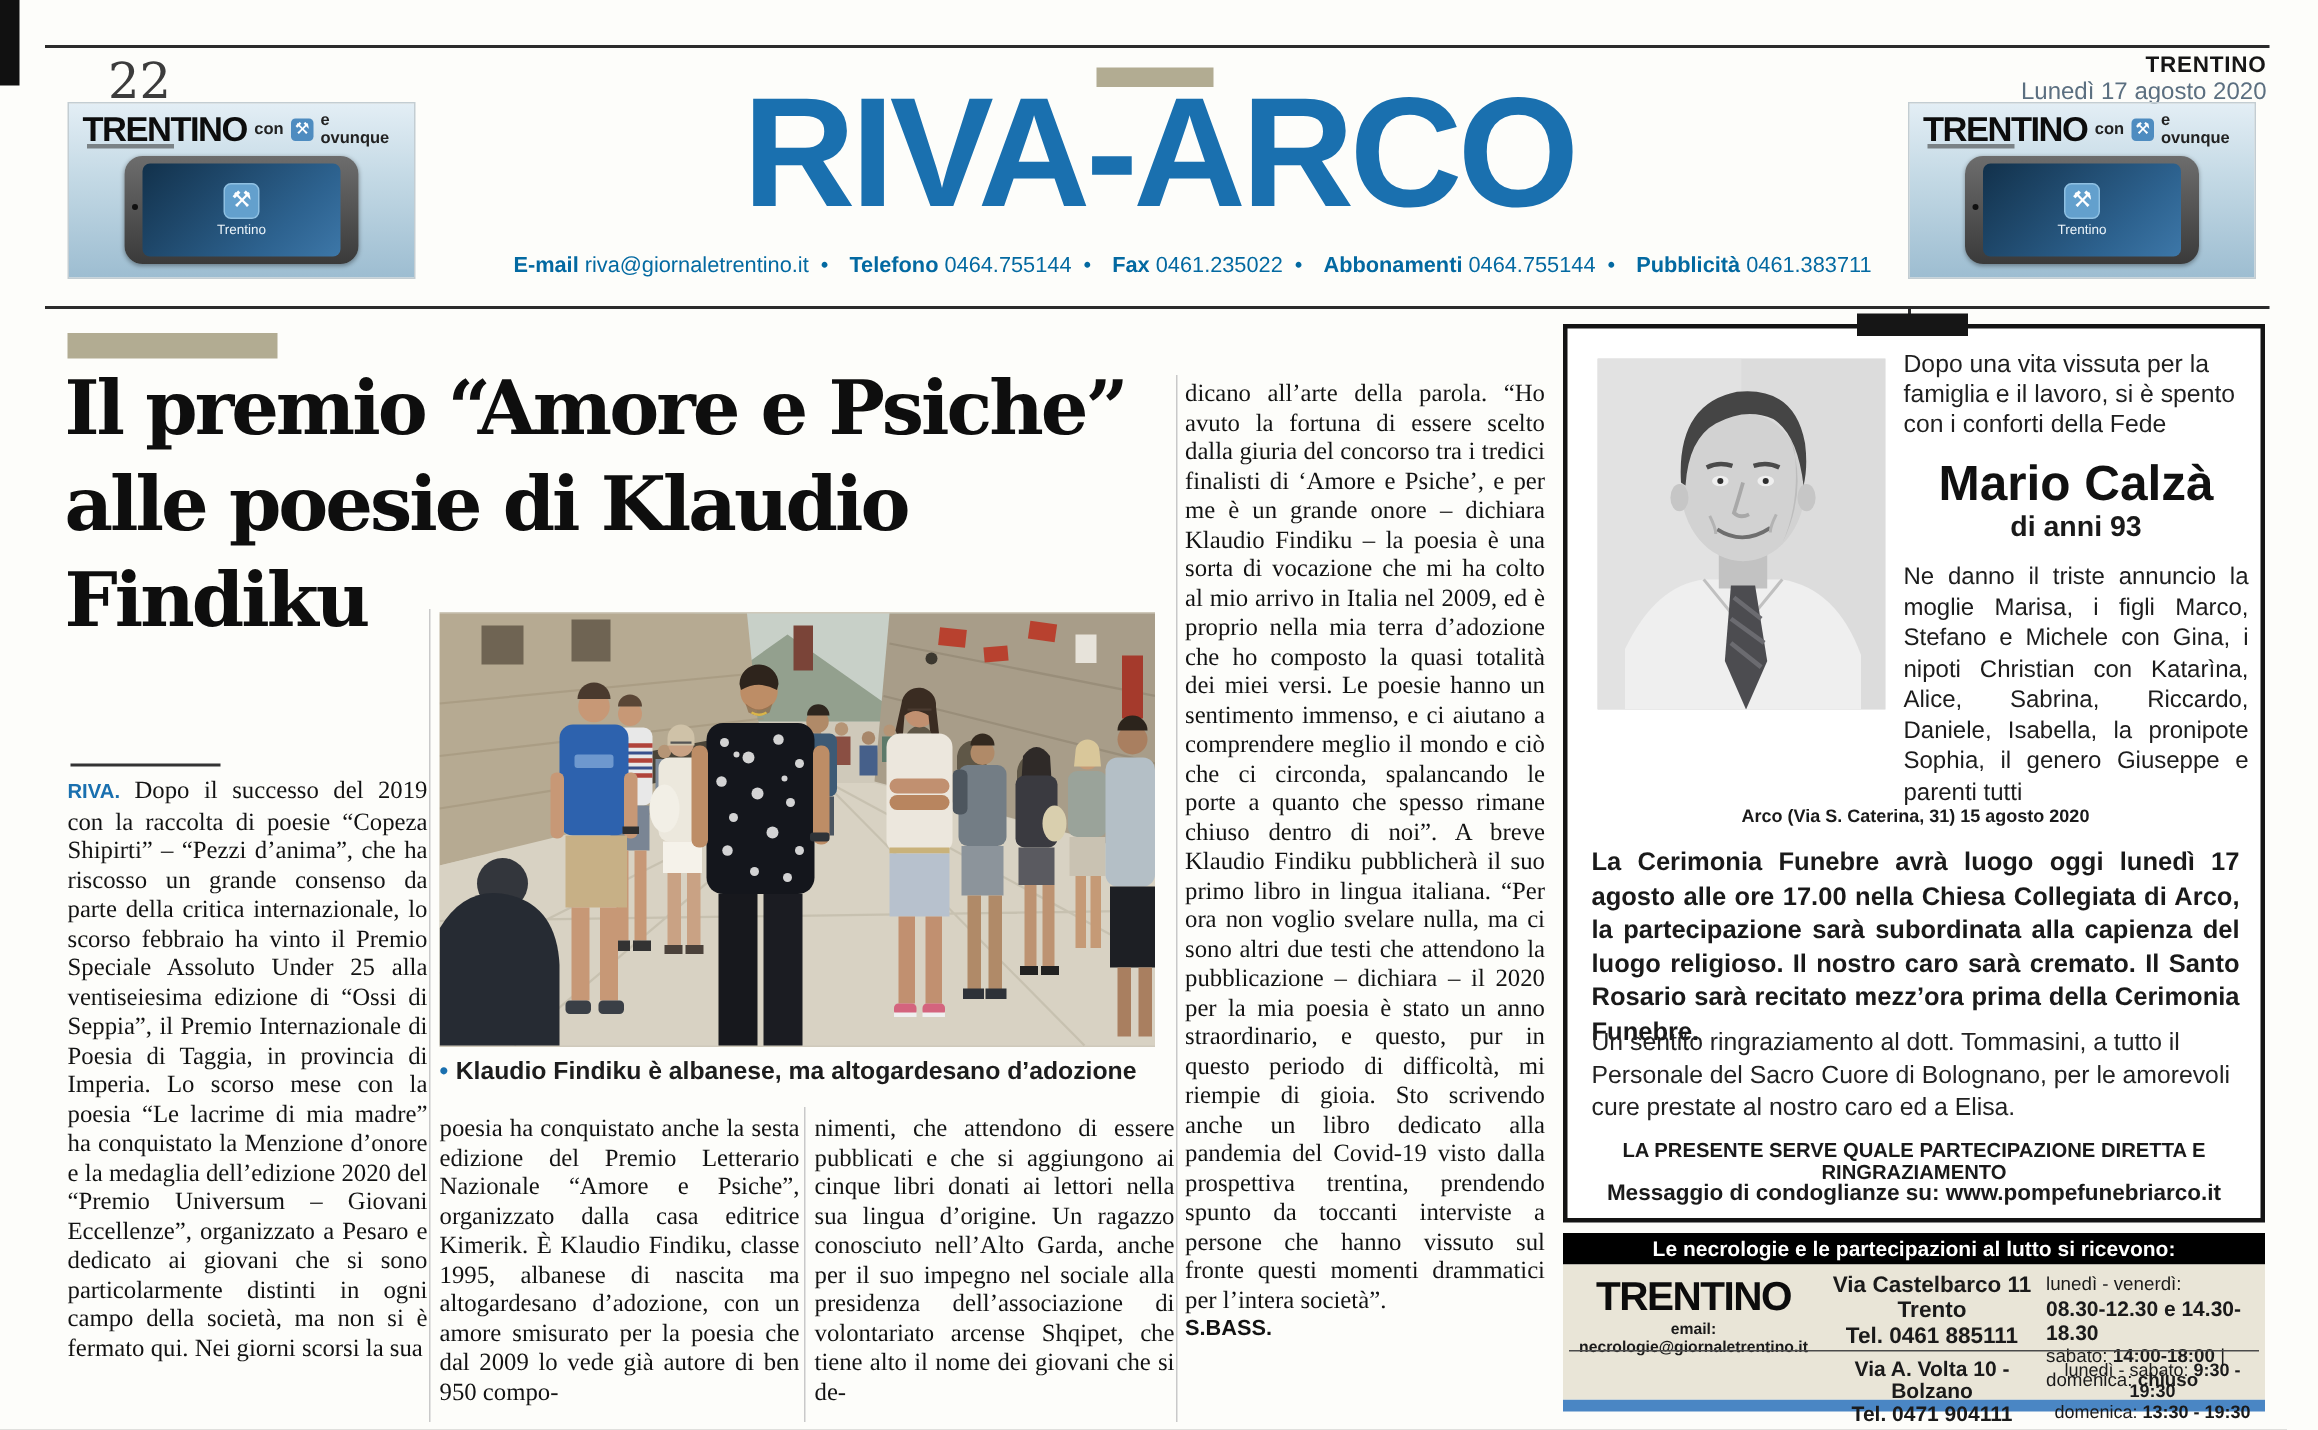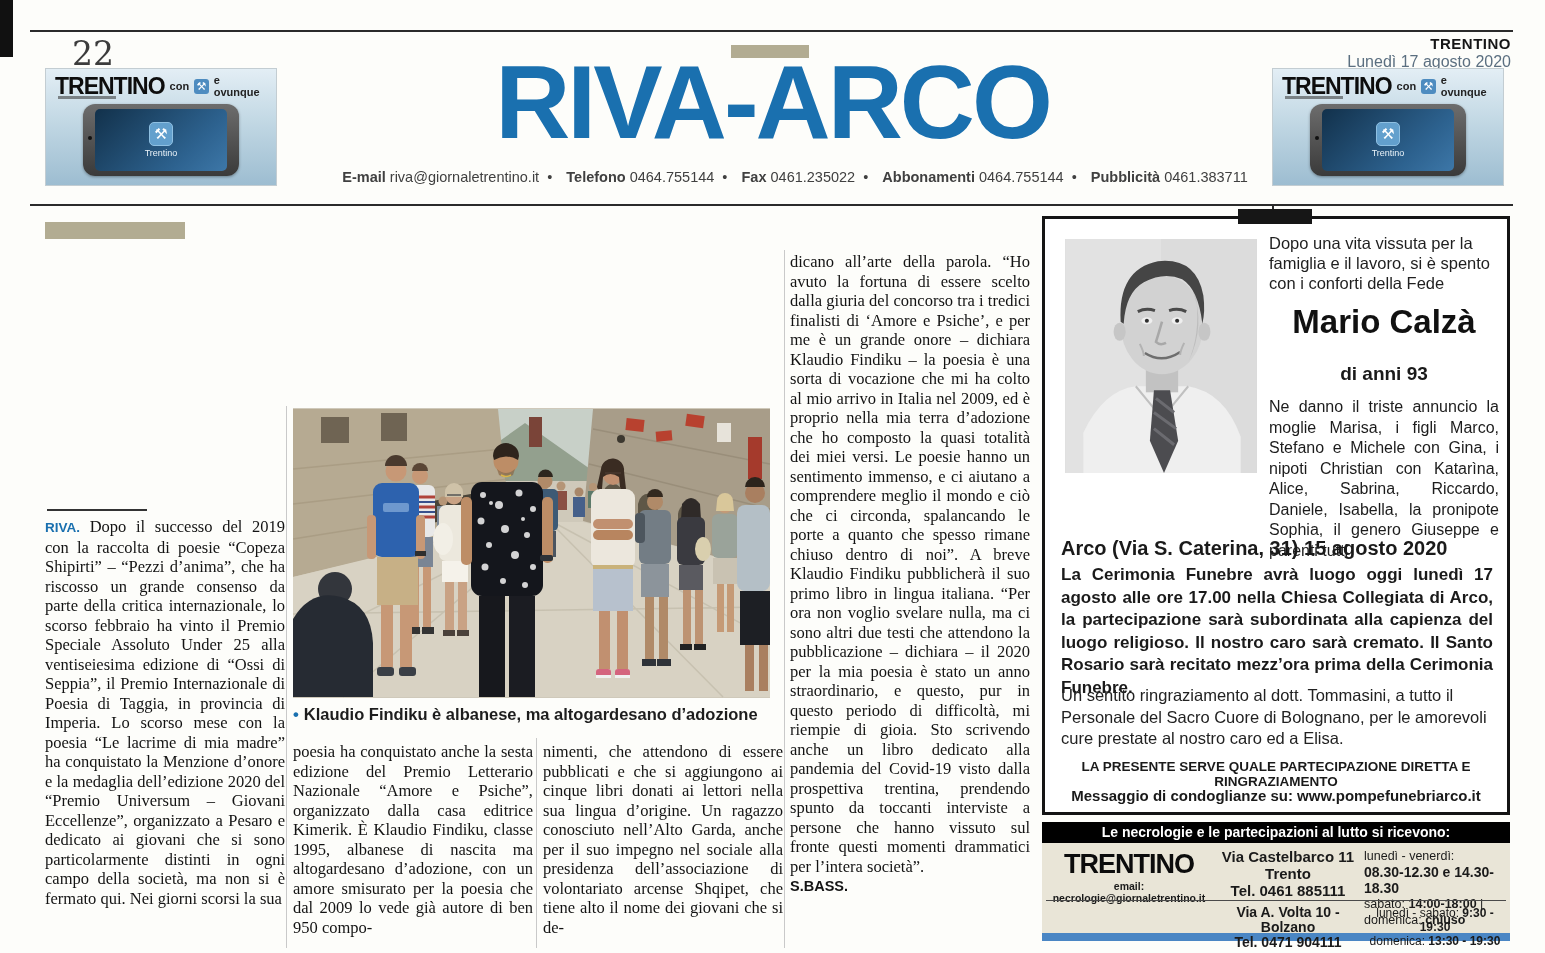--- a/index.html
+++ b/index.html
@@ -19,21 +19,21 @@
   }
   .kicker-box-top { position:absolute; left:731px; top:45px; width:78px; height:13px; background:#b2ac92; }
   .masthead-right { position:absolute; right:34px; top:35px; text-align:right; }
   .mh-title { font-size:15px; font-weight:bold; letter-spacing:.5px; color:#161616; }
   .mh-date { font-size:16px; color:#5b6f80; margin-top:1px; }
 
   .section-title {
     position:absolute; left:0; right:0; top:46px; text-align:center;
     font-size:104px; line-height:112px; font-weight:bold; letter-spacing:-3px; color:#1a70af;
   }
-  .contact-line { position:absolute; left:0; right:0; top:169px; text-align:center; font-size:14.5px; color:#404040;margin-left:39px; }
+  .contact-line { position:absolute; left:0; right:0; top:169px; text-align:center; font-size:14.5px; color:#0369a1;margin-left:39px; }
   .contact-line b { margin-left:6px; }
   .contact-line .dot { margin:0 4px; }
 
   
   .promo {
     position:absolute; width:232px; height:118px; top:68px;
     background:linear-gradient(180deg,#e3eef5 0%,#c2d8e4 45%,#9dbdd1 100%);
     border:1px solid #c3cdd2; overflow:hidden;
   }
   .promo-left { left:45px; }
@@ -79,23 +79,23 @@
   .caption { position:absolute; left:293px; top:705px; width:478px; font-size:16.5px; font-weight:bold; color:#1d1d1d; }
   .cap-bullet { color:#1a70af; margin-right:5px; }
 
   
   .obit { position:absolute; left:1042px; top:216px; width:468px; height:599px; background:#fff; border:3px solid #141414; }
   .obit-topbar { position:absolute; left:1238px; top:209px; width:74px; height:15px; background:#161616; z-index:3; }
   .obit-photo { position:absolute; left:20px; top:20px; width:192px; height:234px; background:#d9d9d9; overflow:hidden; }
   .obit-right { position:absolute; left:224px; top:14px; width:230px; }
   .obit-intro { font-size:16.5px; line-height:20px; color:#1f1f1f; }
   .obit-name { margin-top:10px; text-align:center; font-size:33px; font-weight:bold; color:#111; }
-  .obit-age { margin-top:22px; text-align:center; font-size:19px; font-weight:bold; }
+  .obit-age { margin-top:0; text-align:center; font-size:19px; font-weight:bold; }
   .obit-family { margin-top:12px; font-size:16px; line-height:20.5px; text-align:justify; color:#1c1c1c; }
-  .obit-dateline { position:absolute; left:16px; right:14px; top:318px; text-align:left; font-weight:bold; font-size:20px; }
+  .obit-dateline { position:absolute; left:16px; right:14px; top:318px; text-align:center; font-weight:bold; font-size:12px; }
   .obit-ceremony { position:absolute; left:16px; right:14px; top:345px; font-weight:bold; font-size:17px; line-height:22.5px; text-align:justify; }
   .obit-thanks { position:absolute; left:16px; right:14px; top:466px; font-size:16.5px; line-height:21.5px; color:#222; }
   .obit-notice { position:absolute; left:8px; right:8px; top:540px; text-align:center; font-weight:bold; font-size:13.5px; }
   .obit-condolences { position:absolute; left:8px; right:8px; top:568px; text-align:center; font-weight:bold; font-size:15px; }
 
   
   .necro { position:absolute; left:1042px; top:822px; width:468px; height:119px; }
   .necro-head { height:21px; background:#000000; color:#fff; font-weight:bold; font-size:14px; text-align:center; line-height:21px; }
   .necro-body { position:relative; height:90px; background:#e9e5d7; }
   .necro-foot { height:8px; background:#4a86c4; }
@@ -179,20 +179,21 @@
     <span>0464.755144</span>
     <span class="dot">•</span>
     <b>Pubblicità</b>
     <span>0461.383711</span>
   </div>
 
   <div class="rule mid-rule"></div>
   <div class="mid-tick"></div>
 
   <div class="kicker-box"></div>
+  <h2 class="headline"><span>Il premio “Amore e Psiche”</span><br><span>alle poesie di Klaudio Findiku</span></h2>
 
   <div class="sf-rule"></div>
 
   <div class="colsep sep1"></div>
   <div class="colsep sep2"></div>
   <div class="colsep sep3"></div>
 
   <div class="bodycol col1">
     <p><span class="lead-city">RIVA.</span><span> Dopo il successo del 2019 con la raccolta di poesie “Copeza Shipirti” – “Pezzi d’anima”, che ha riscosso un grande consenso da parte della critica internazionale, lo scorso febbraio ha vinto il Premio Speciale Assoluto Under 25 alla ventiseiesima edizione di “Ossi di Seppia”, il Premio Internazionale di Poesia di Taggia, in provincia di Imperia. Lo scorso mese con la poesia “Le lacrime di mia madre” ha conquistato la Menzione d’onore e la medaglia dell’edizione 2020 del “Premio Universum – Giovani Eccellenze”, organizzato a Pesaro e dedicato ai giovani che si sono particolarmente distinti in ogni campo della società, ma non si è fermato qui. Nei giorni scorsi la sua</span></p>
   </div>

